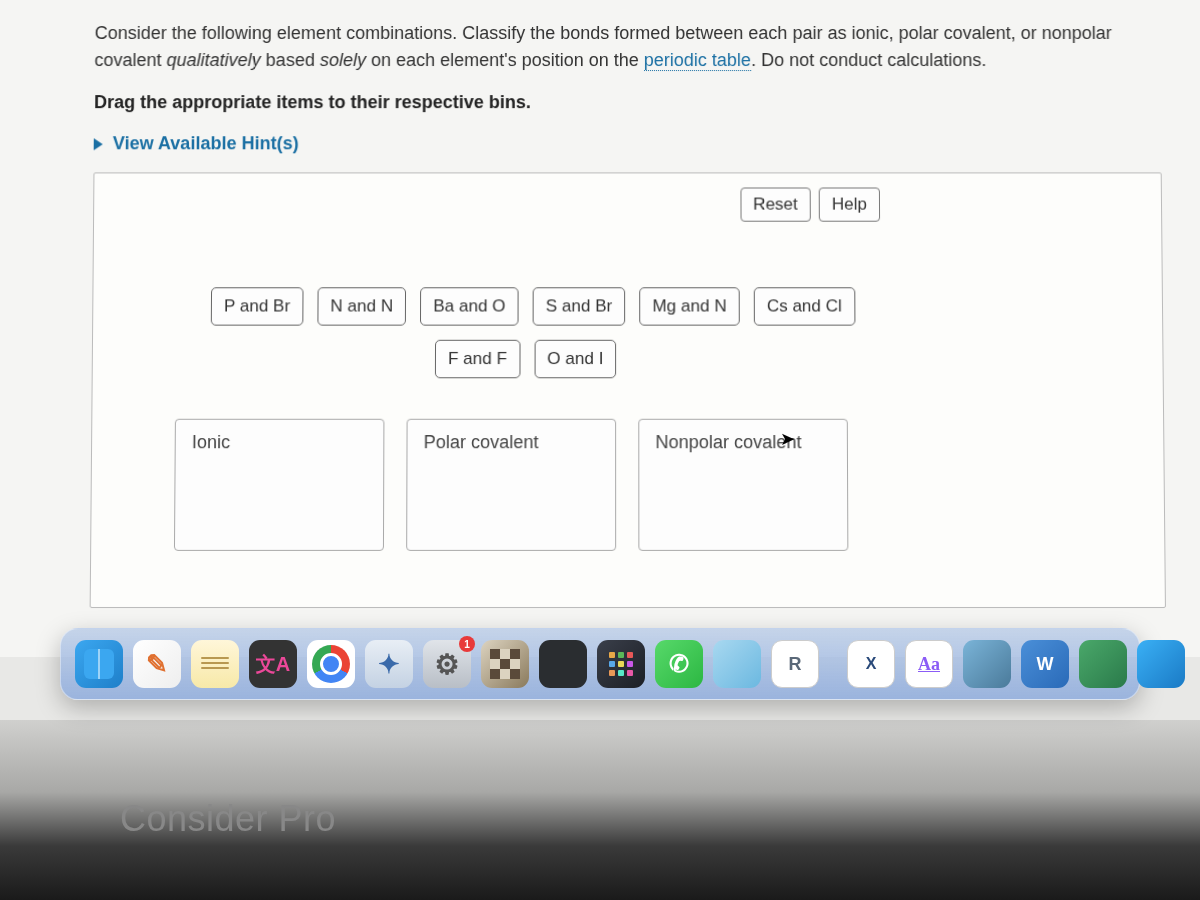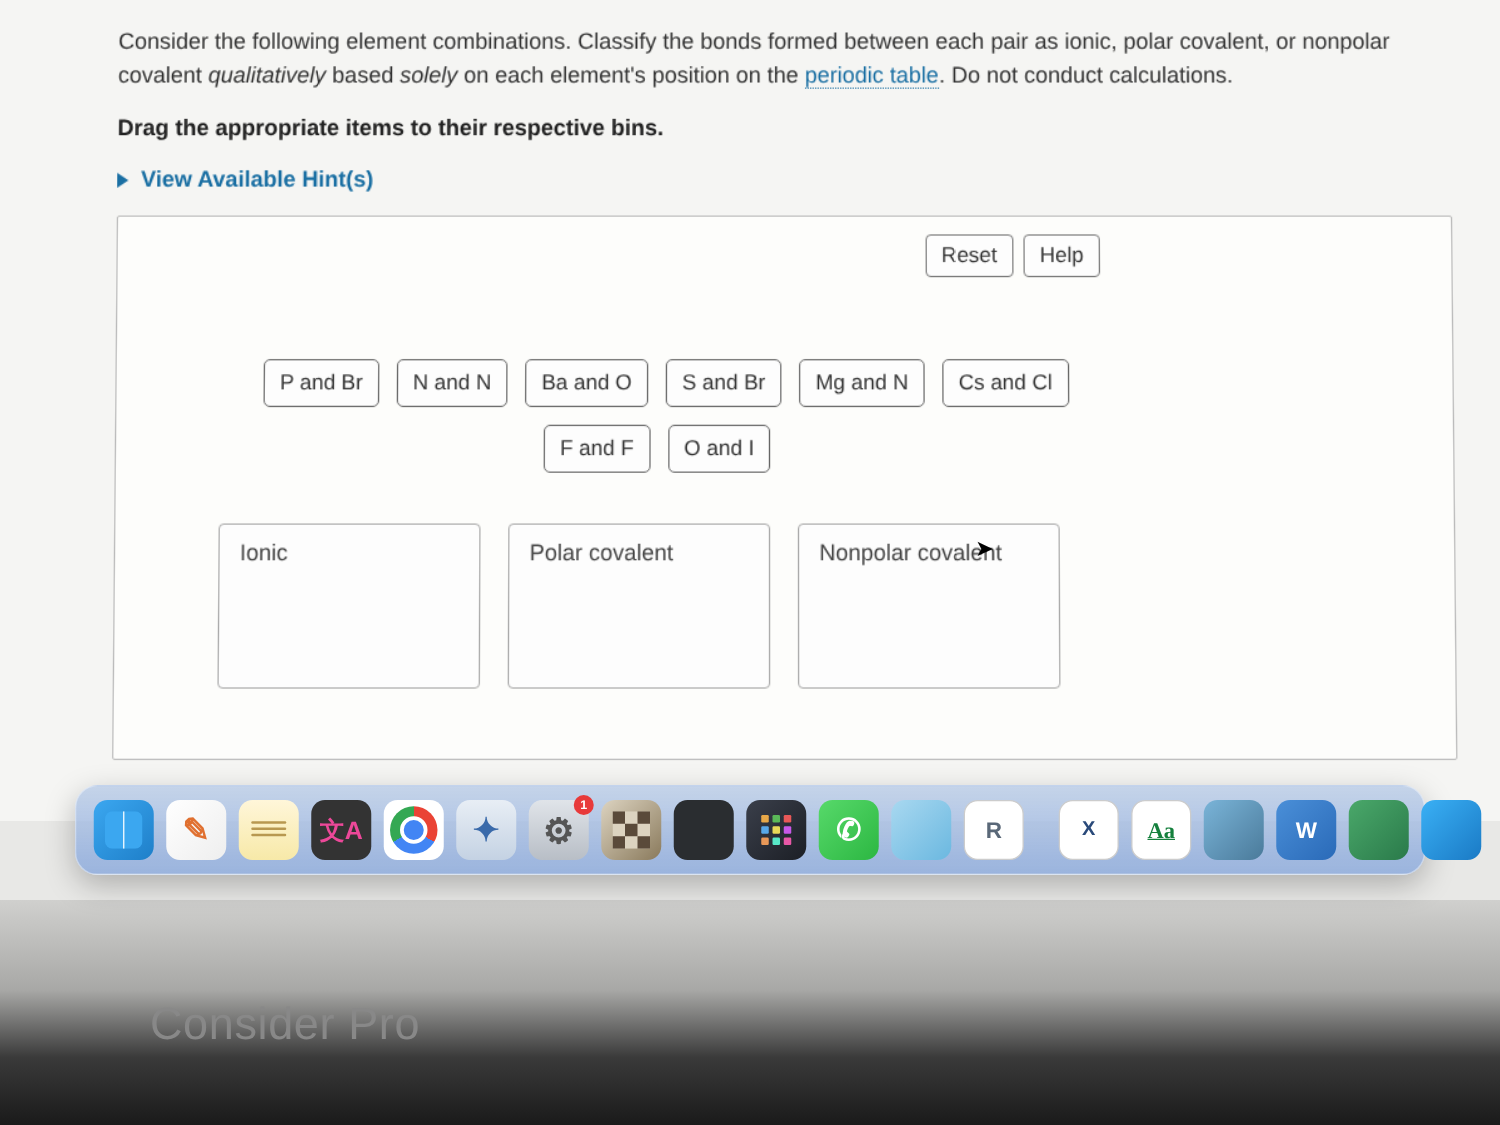--- a/index.html
+++ b/index.html
@@ -170,21 +170,21 @@
     .dock-icon.chrome { background: #fff; }
     .dock-icon.safari { background: linear-gradient(180deg, #e8eef5, #c4d2e3); }
     .dock-icon.settings { background: linear-gradient(180deg, #e0e4e9, #b8bec6); color:#555;}
     .dock-icon.chess { background: linear-gradient(135deg, #dcd3c0, #8a7a5c); }
     .dock-icon.dark { background: #2a2d30; }
     .dock-icon.apps { background: linear-gradient(135deg, #3a3f4a, #1c1f26); }
     .dock-icon.whatsapp { background: linear-gradient(135deg, #57d96a, #2cb742); }
     .dock-icon.generic1 { background: linear-gradient(135deg, #a8d8f0, #6bb8e0); }
     .dock-icon.r-icon { background: #fff; color:#5a6878; border:1px solid #ccc;}
     .dock-icon.x-icon { background: #fff; color:#2a4a7a; border:1px solid #ccc; font-size:16px;}
-    .dock-icon.aa-icon { background: #fff; color:#15803d; border:1px solid #ccc; font-family: Georgia, serif; text-decoration: underline;}
+    .dock-icon.aa-icon { background: #fff; color:#8b5cf6; border:1px solid #ccc; font-family: Georgia, serif; text-decoration: underline;}
     .dock-icon.photo { background: linear-gradient(135deg, #7ab4d8, #4a7a9a); }
     .dock-icon.w-icon { background: linear-gradient(135deg, #4a8fd8, #2a6ab8); }
     .dock-icon.o-icon { background: linear-gradient(135deg, #4aa86a, #2a7a4a); }
     .dock-icon.store { background: linear-gradient(135deg, #3ab0f5, #1a7ac5); }
     .dock-separator {
       width: 1px;
       height: 44px;
       background: rgba(255,255,255,0.4);
       margin: 0 4px;
     }

